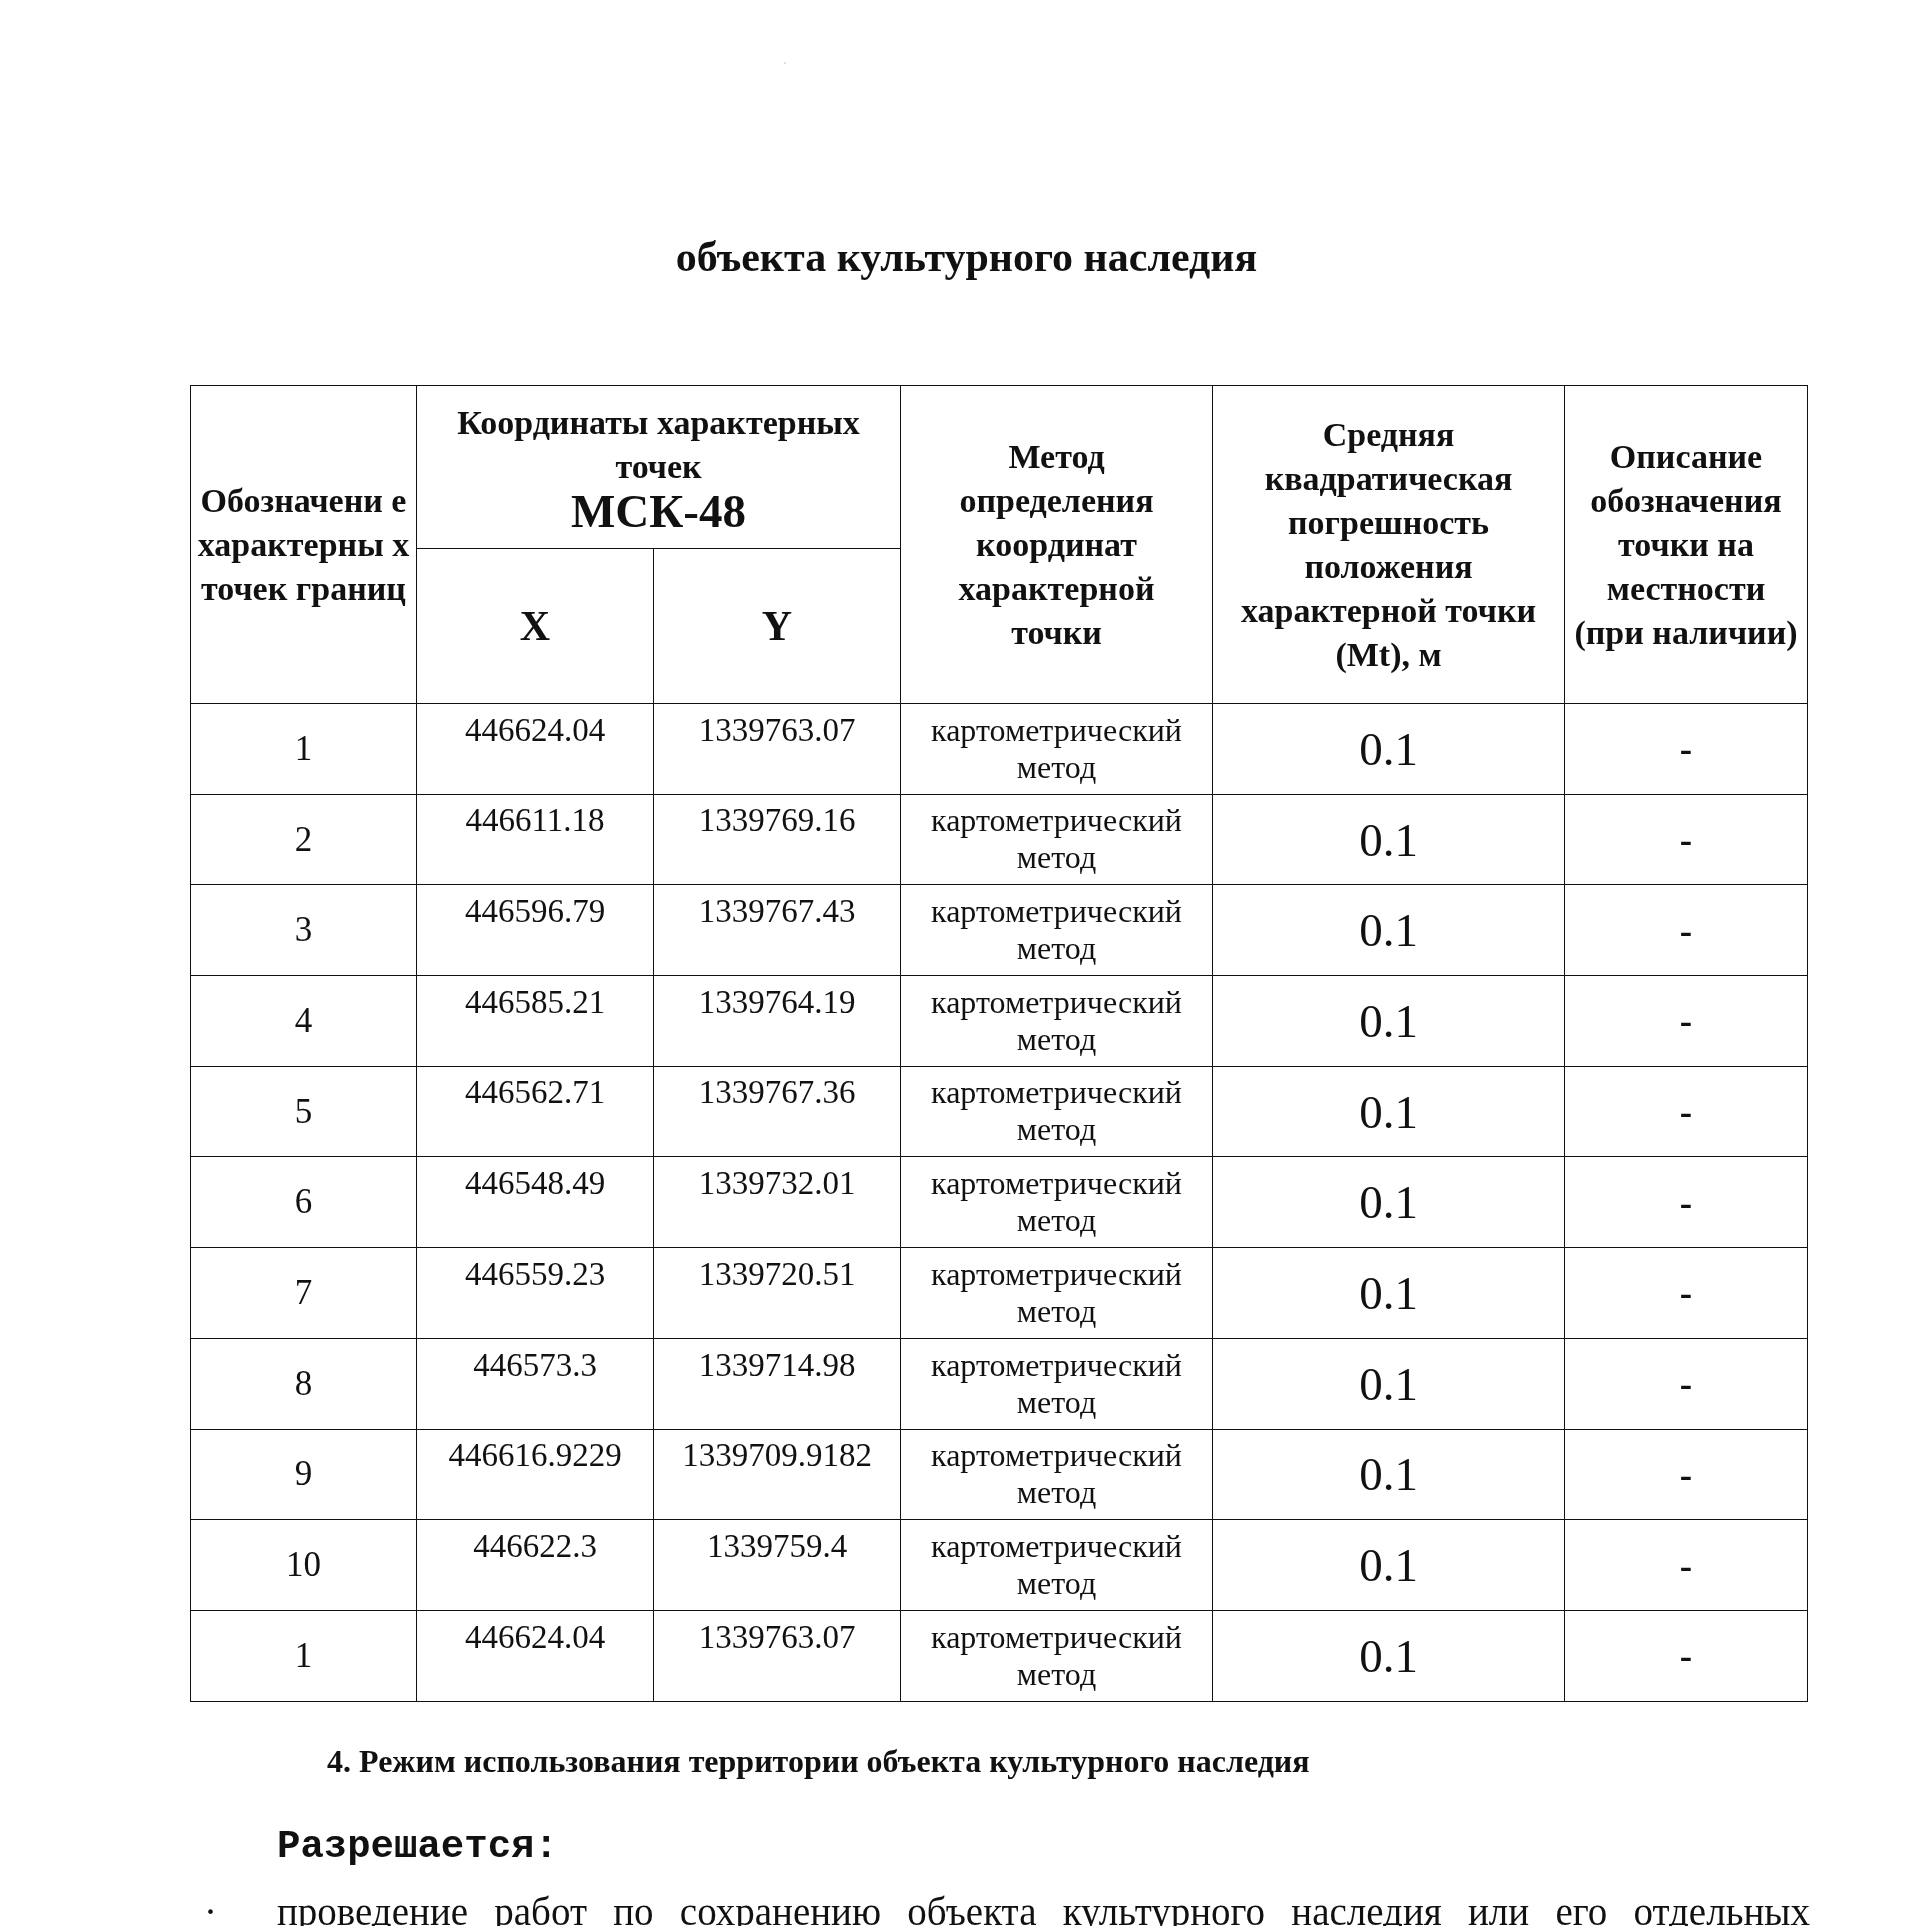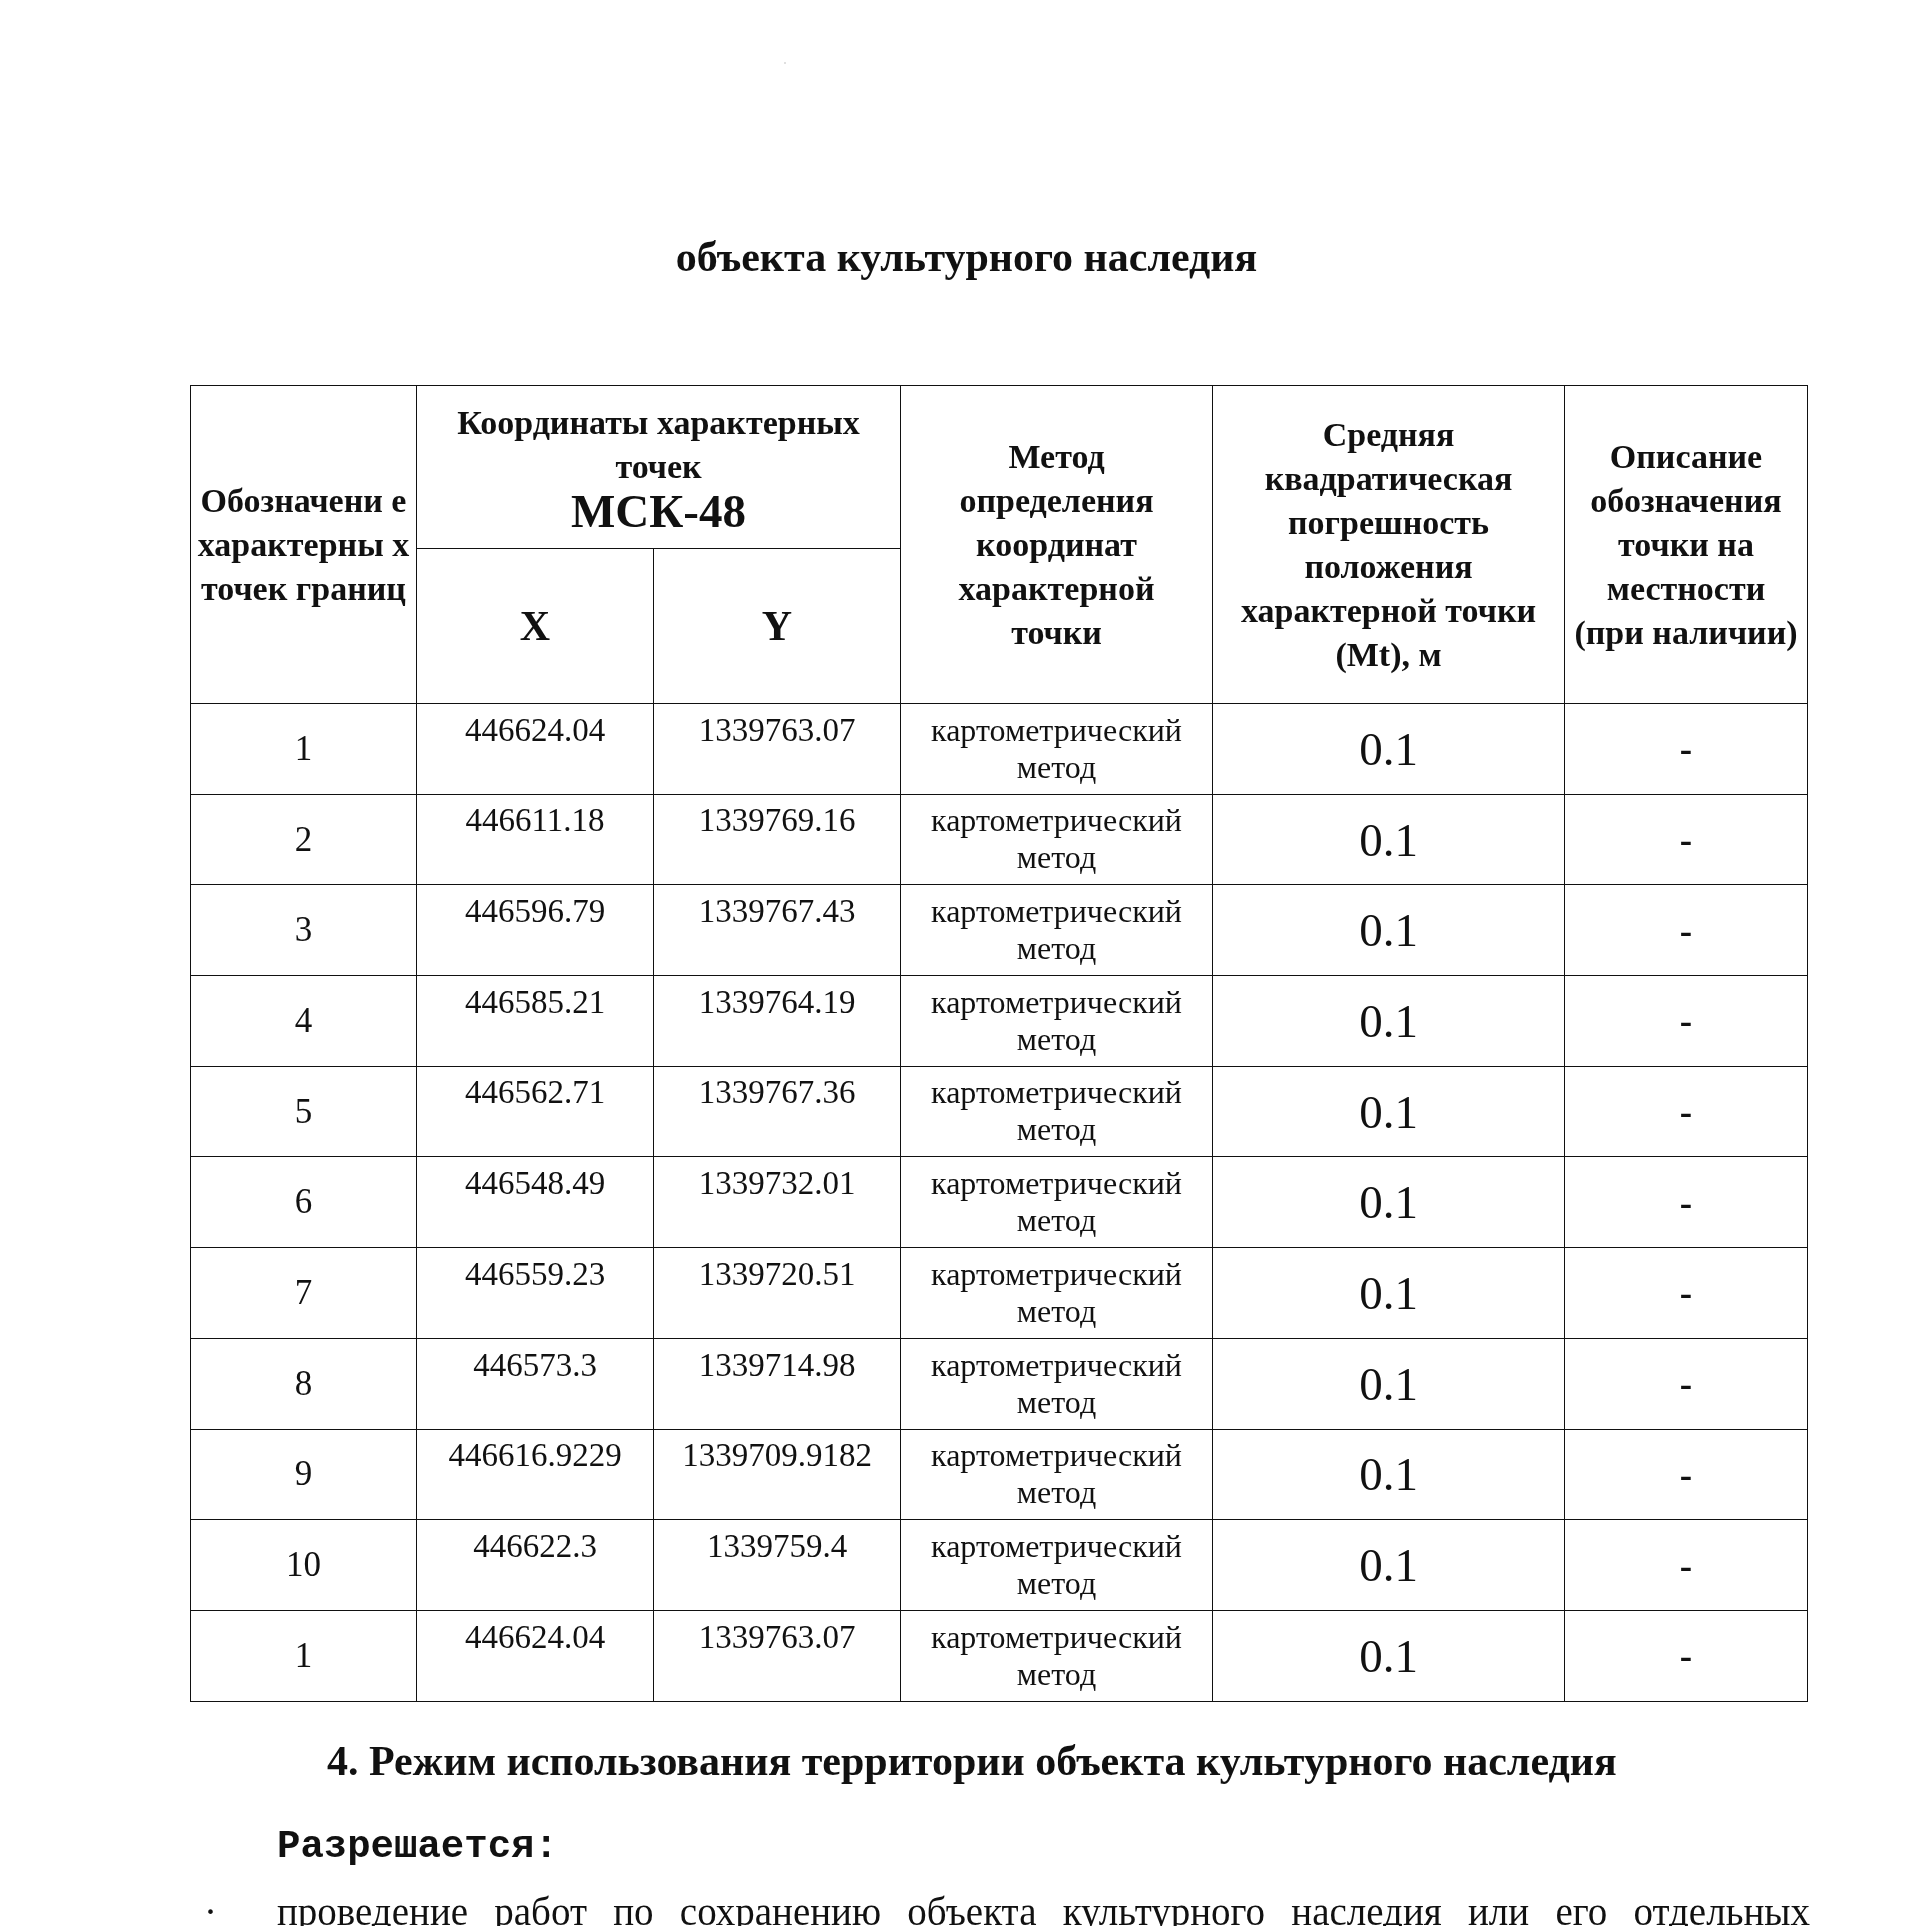--- a/index.html
+++ b/index.html
@@ -26,21 +26,21 @@
     table.coords th.xy { font-size: 42px; height: 154px; }
     table.coords th.group { height: 162px; }
     table.coords td { font-size: 33px; height: 82px; vertical-align: middle; }
     table.coords td.num { font-size: 35px; }
     table.coords td.top { vertical-align: top; padding-top: 7.7px; }
     table.coords td.method { font-size: 32px; line-height: 37px; vertical-align: top; padding-top: 7.7px; }
     table.coords td.mt { font-size: 47px; }
     table.coords td.desc { font-size: 37px; font-weight: bold; }
     .section4-title {
       position: absolute; left: 327px; top: 1734px; font-weight: bold;
-      font-size: 42px; line-height: 54px;
+      font-size: 32px; line-height: 54px;
     }
     .allowed-label {
       position: absolute; left: 277px; top: 1822px; font-weight: bold;
       font-size: 39px; line-height: 50px; font-family: Liberation Mono, monospace;
     }
     .bullets {
       position: absolute; left: 204px; top: 1880px; width: 1606px;
       margin: 0; padding: 0; list-style: none;
     }
     .bullets li {

